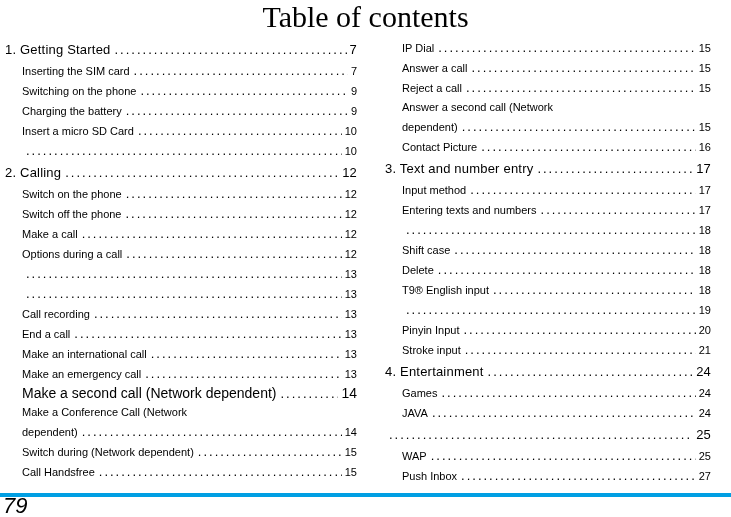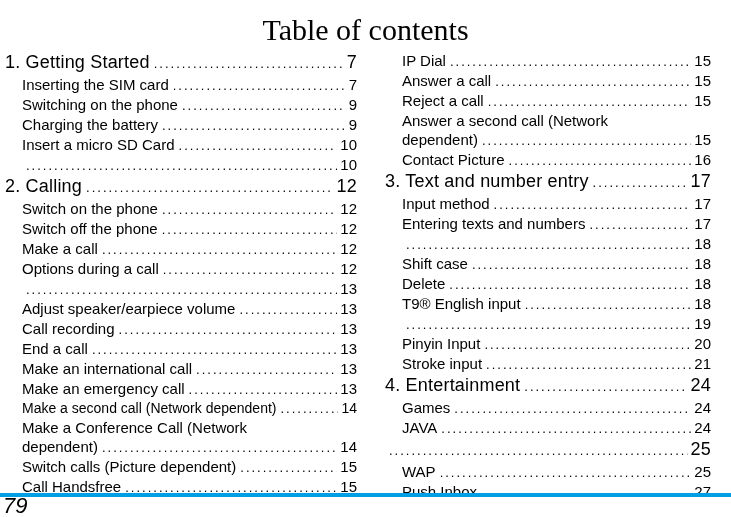--- a/index.html
+++ b/index.html
@@ -6,51 +6,53 @@
   body {
     width: 731px; height: 517px;
     background: #ffffff;
     color: #000000;
     font-family: "Liberation Sans", sans-serif;
     position: relative;
     overflow: hidden;
   }
   .title {
     margin: 0;
-    padding-top: 14px;
+    padding-top: 1px;
     text-align: center;
     font-family: "Liberation Serif", serif;
     font-weight: 400;
     font-size: 30px;
     line-height: 32px;
     letter-spacing: 0px;
   }
   .columns {
     display: flex;
     margin: 5px 0 0 5px;
   }
   .col { display: block; }
   .col0 { width: 352px; }
   .col1 { width: 326px; margin-left: 28px; }
 
   .row {
     display: flex;
     align-items: baseline;
   }
   .row.section {
-    font-size: 18px;
+    font-size: 13px;
     line-height: 23px;
     letter-spacing: 0.2px;
     white-space: nowrap;
+    align-items: center;
   }
   .row.sub, .row.sub-wrap {
-    font-size: 15px;
+    font-size: 11px;
     line-height: 19px;
     padding-left: 17px;
     white-space: nowrap;
+    align-items: flex-end;
   }
   .row.sub-small {
     font-size: 14px;
     line-height: 19px;
     padding-left: 17px;
     white-space: nowrap;
   }
   .lbl { white-space: nowrap; }
   .dots {
     flex: 1 1 auto;
@@ -142,21 +144,20 @@
         <div class="row sub">
           <span class="lbl">Options during a call</span>
           <span class="dots"></span>
           <span class="pg">12</span>
         </div>
         <div class="row sub">
           <span class="dots"></span>
           <span class="pg">13</span>
         </div>
         <div class="row sub">
-          <span class="lbl">Adjust speaker/earpiece volume</span>
           <span class="dots"></span>
           <span class="pg">13</span>
         </div>
         <div class="row sub">
           <span class="lbl">Call recording</span>
           <span class="dots"></span>
           <span class="pg">13</span>
         </div>
         <div class="row sub">
           <span class="lbl">End a call</span>
@@ -180,21 +181,21 @@
         </div>
         <div class="row sub-wrap">
           <span class="lbl">Make a Conference Call (Network</span>
         </div>
         <div class="row sub">
           <span class="lbl">dependent)</span>
           <span class="dots"></span>
           <span class="pg">14</span>
         </div>
         <div class="row sub">
-          <span class="lbl">Switch calls (Picture dependent)</span>
+          <span class="lbl">Switch during (Network dependent)</span>
           <span class="dots"></span>
           <span class="pg">15</span>
         </div>
         <div class="row sub">
           <span class="lbl">Call Handsfree</span>
           <span class="dots"></span>
           <span class="pg">15</span>
         </div>
       </div>
     <div class="col col1">

